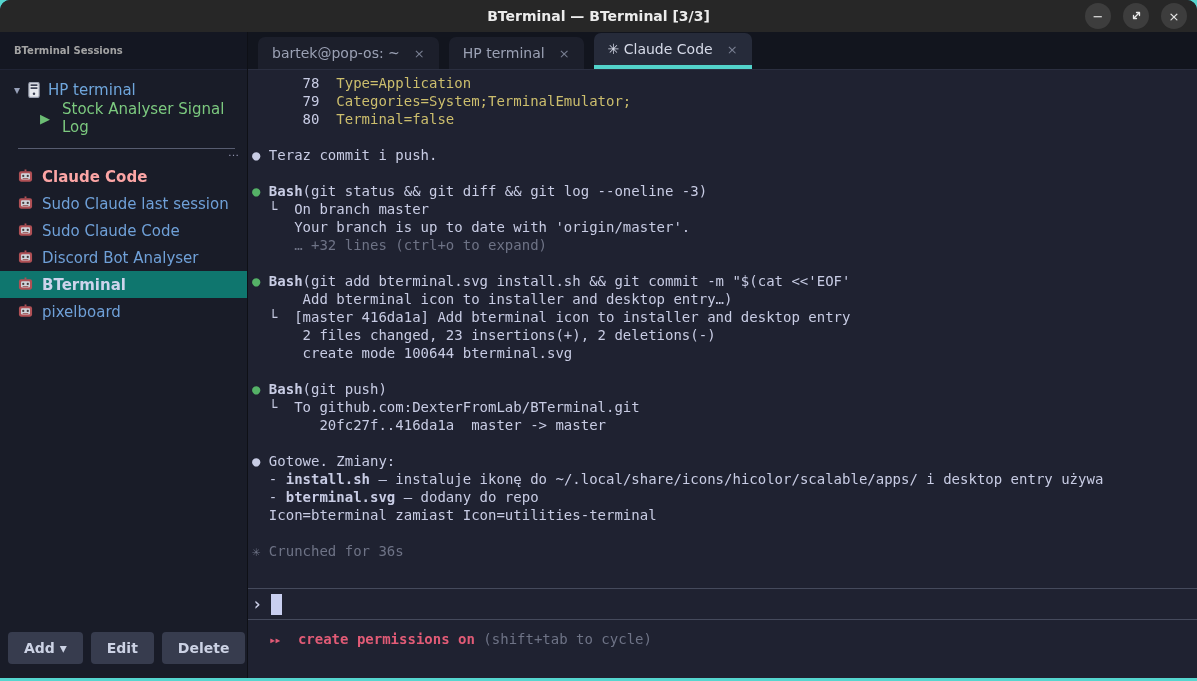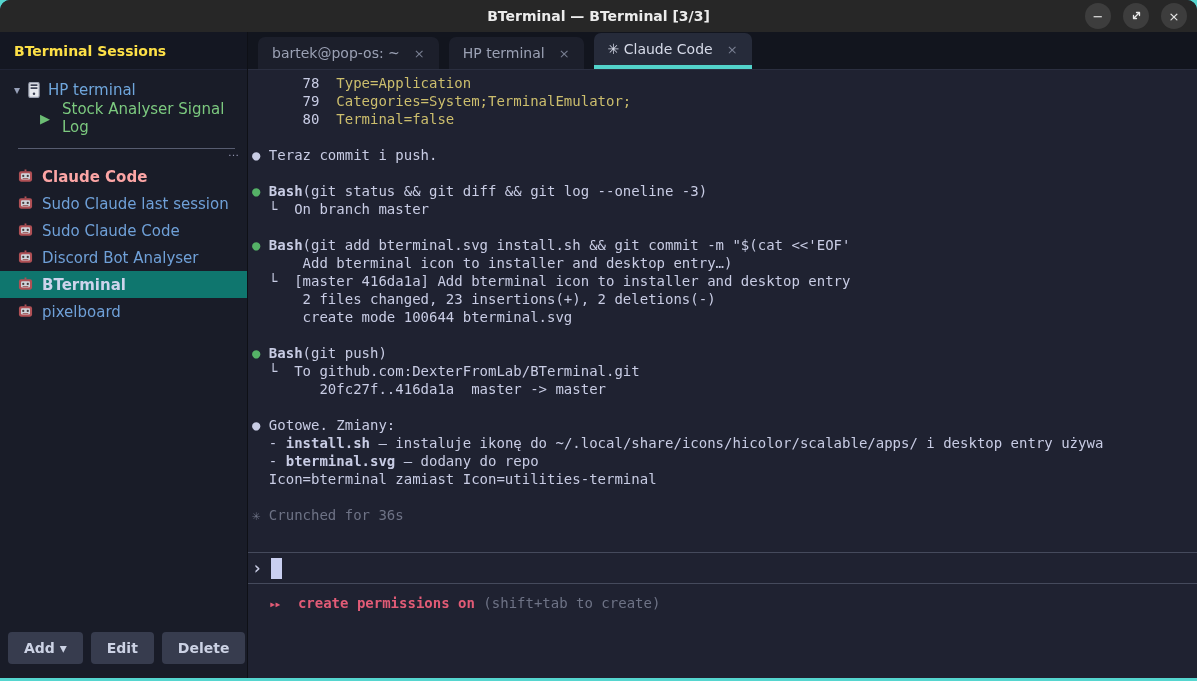--- a/index.html
+++ b/index.html
@@ -19,21 +19,21 @@
              color:#e8e8e8; font-size:13px; cursor:default; }
 
   
   .main { display:flex; height:646px; }
 
   
   .sidebar { position:relative; width:248px; background:#191c28;
              border-right:1px solid #0e1016; flex:none; }
   .sidebar-header { height:38px; background:#141722; display:flex; align-items:center;
                     padding-left:14px; border-bottom:1px solid #202435; }
-  .sidebar-header span { color:#fde047; font-weight:bold; font-size:14px; }
+  .sidebar-header span { color:#a3a3a3; font-weight:bold; font-size:10px; }
 
   .tree { padding-top:6px; }
   .tree-row { height:28px; display:flex; align-items:center; padding-left:8px; }
   .tw-arrow { color:#97a0b8; font-size:12px; width:18px; text-align:center; }
   .host-icon { margin:0 8px 0 2px; display:flex; }
   .tree-label { color:#6fa6dc; font-size:15px; }
   .tree-child { padding-left:40px; }
   .play-icon { color:#6cbd74; font-size:13px; margin-right:12px; }
   .child-label { color:#7cc97f; font-size:15px; }
 
@@ -241,20 +241,22 @@
       <div class="term">
         <div id="term-lines">
             <div class="tline"><span style="color: rgb(200, 204, 228);">      78  </span><span style="color: rgb(204, 190, 109);">Type=Application</span></div>
             <div class="tline"><span style="color: rgb(200, 204, 228);">      79  </span><span style="color: rgb(204, 190, 109);">Categories=System;TerminalEmulator;</span></div>
             <div class="tline"><span style="color: rgb(200, 204, 228);">      80  </span><span style="color: rgb(204, 190, 109);">Terminal=false</span></div>
             <div class="tline">&nbsp;</div>
             <div class="tline"><span style="color: rgb(200, 204, 228);">● Teraz commit i push.</span></div>
             <div class="tline">&nbsp;</div>
             <div class="tline"><span style="color: rgb(85, 178, 103);">● </span><span style="color: rgb(200, 204, 228); font-weight: bold;">Bash</span><span style="color: rgb(200, 204, 228);">(git status &amp;&amp; git diff &amp;&amp; git log --oneline -3)</span></div>
             <div class="tline"><span style="color: rgb(200, 204, 228);">  └  On branch master</span></div>
+            <div class="tline"><span style="color: rgb(200, 204, 228);">     Your branch is up to date with 'origin/master'.</span></div>
+            <div class="tline"><span style="color: rgb(110, 115, 134);">     … +32 lines (ctrl+o to expand)</span></div>
             <div class="tline">&nbsp;</div>
             <div class="tline"><span style="color: rgb(85, 178, 103);">● </span><span style="color: rgb(200, 204, 228); font-weight: bold;">Bash</span><span style="color: rgb(200, 204, 228);">(git add bterminal.svg install.sh &amp;&amp; git commit -m "$(cat &lt;&lt;'EOF'</span></div>
             <div class="tline"><span style="color: rgb(200, 204, 228);">      Add bterminal icon to installer and desktop entry…)</span></div>
             <div class="tline"><span style="color: rgb(200, 204, 228);">  └  [master 416da1a] Add bterminal icon to installer and desktop entry</span></div>
             <div class="tline"><span style="color: rgb(200, 204, 228);">      2 files changed, 23 insertions(+), 2 deletions(-)</span></div>
             <div class="tline"><span style="color: rgb(200, 204, 228);">      create mode 100644 bterminal.svg</span></div>
             <div class="tline">&nbsp;</div>
             <div class="tline"><span style="color: rgb(85, 178, 103);">● </span><span style="color: rgb(200, 204, 228); font-weight: bold;">Bash</span><span style="color: rgb(200, 204, 228);">(git push)</span></div>
             <div class="tline"><span style="color: rgb(200, 204, 228);">  └  To github.com:DexterFromLab/BTerminal.git</span></div>
             <div class="tline"><span style="color: rgb(200, 204, 228);">        20fc27f..416da1a  master -&gt; master</span></div>
@@ -269,19 +271,19 @@
         <div class="sep first"></div>
         <div class="prompt-row">
           <span class="prompt">›</span>
           <span class="cursor"></span>
         </div>
         <div class="sep"></div>
         <div class="status-row">
           <span class="status-arrows">▸▸</span>
           <span class="status-hl">create permissions on</span>
           <span class="status-rest"> </span>
-          <span class="status-rest">(shift+tab to create)</span>
+          <span class="status-rest">(shift+tab to cycle)</span>
         </div>
       </div>
     </section>
 
   </div>
 </div>
 
 </body></html>

